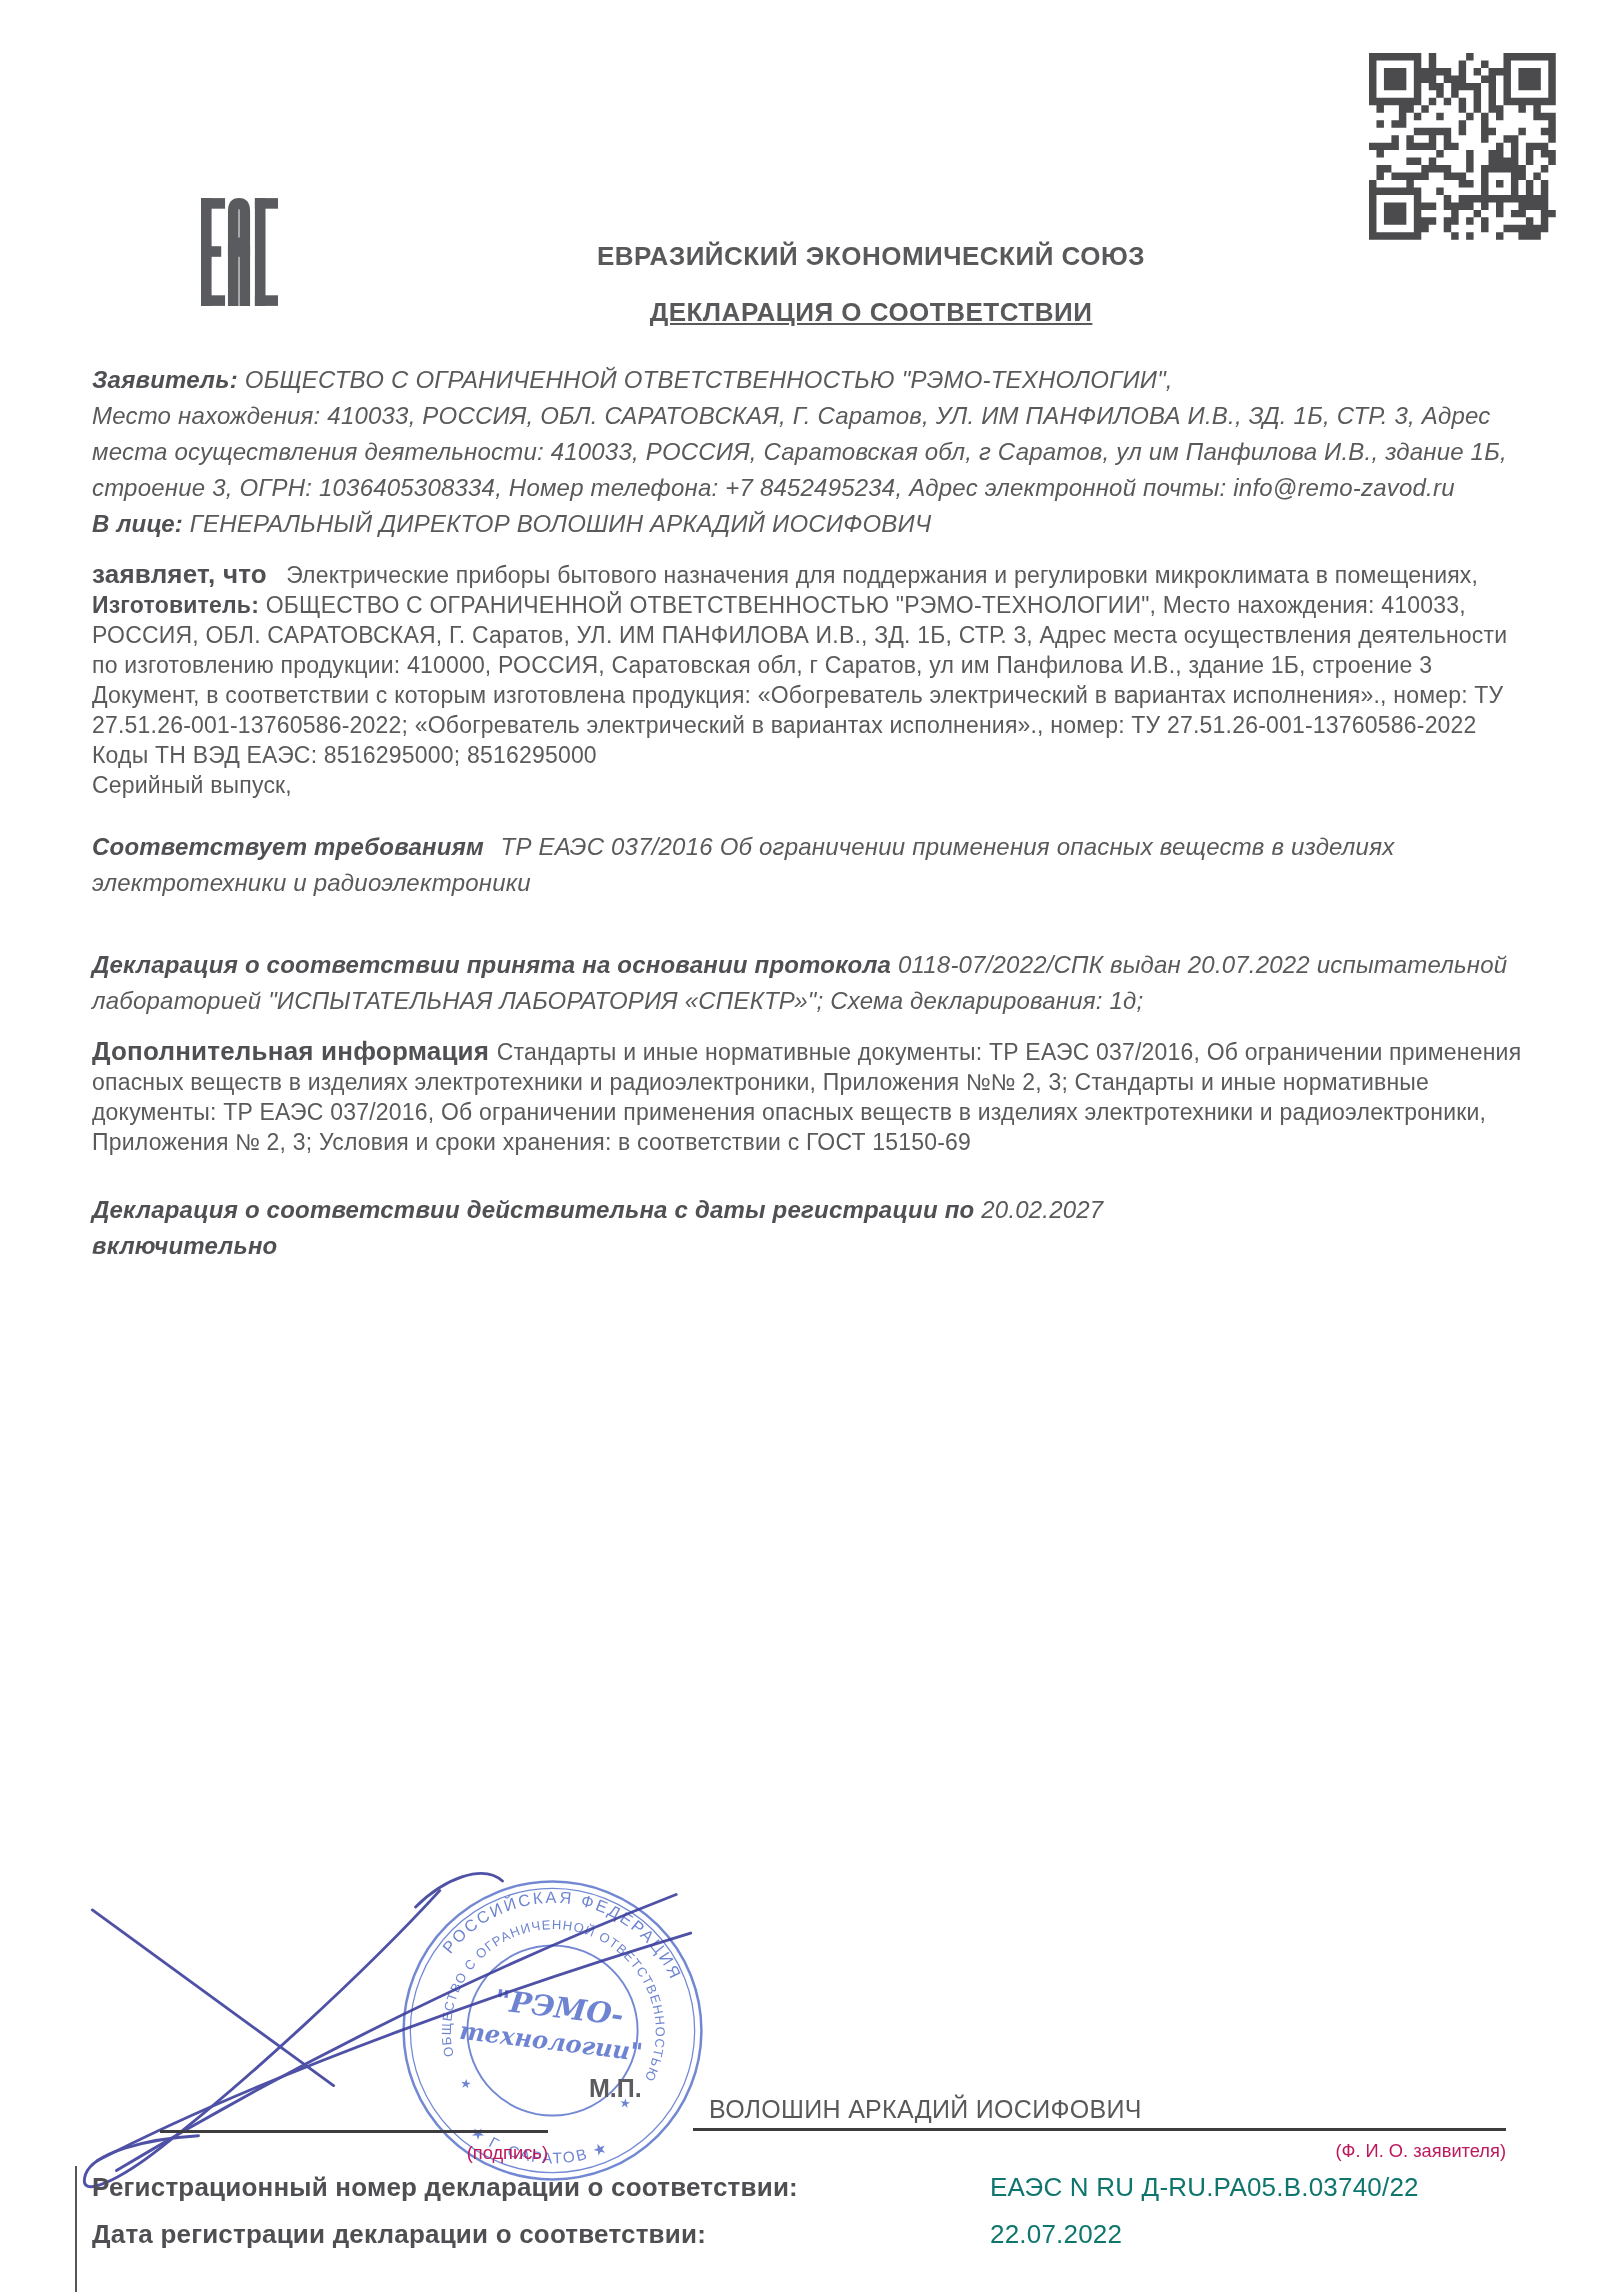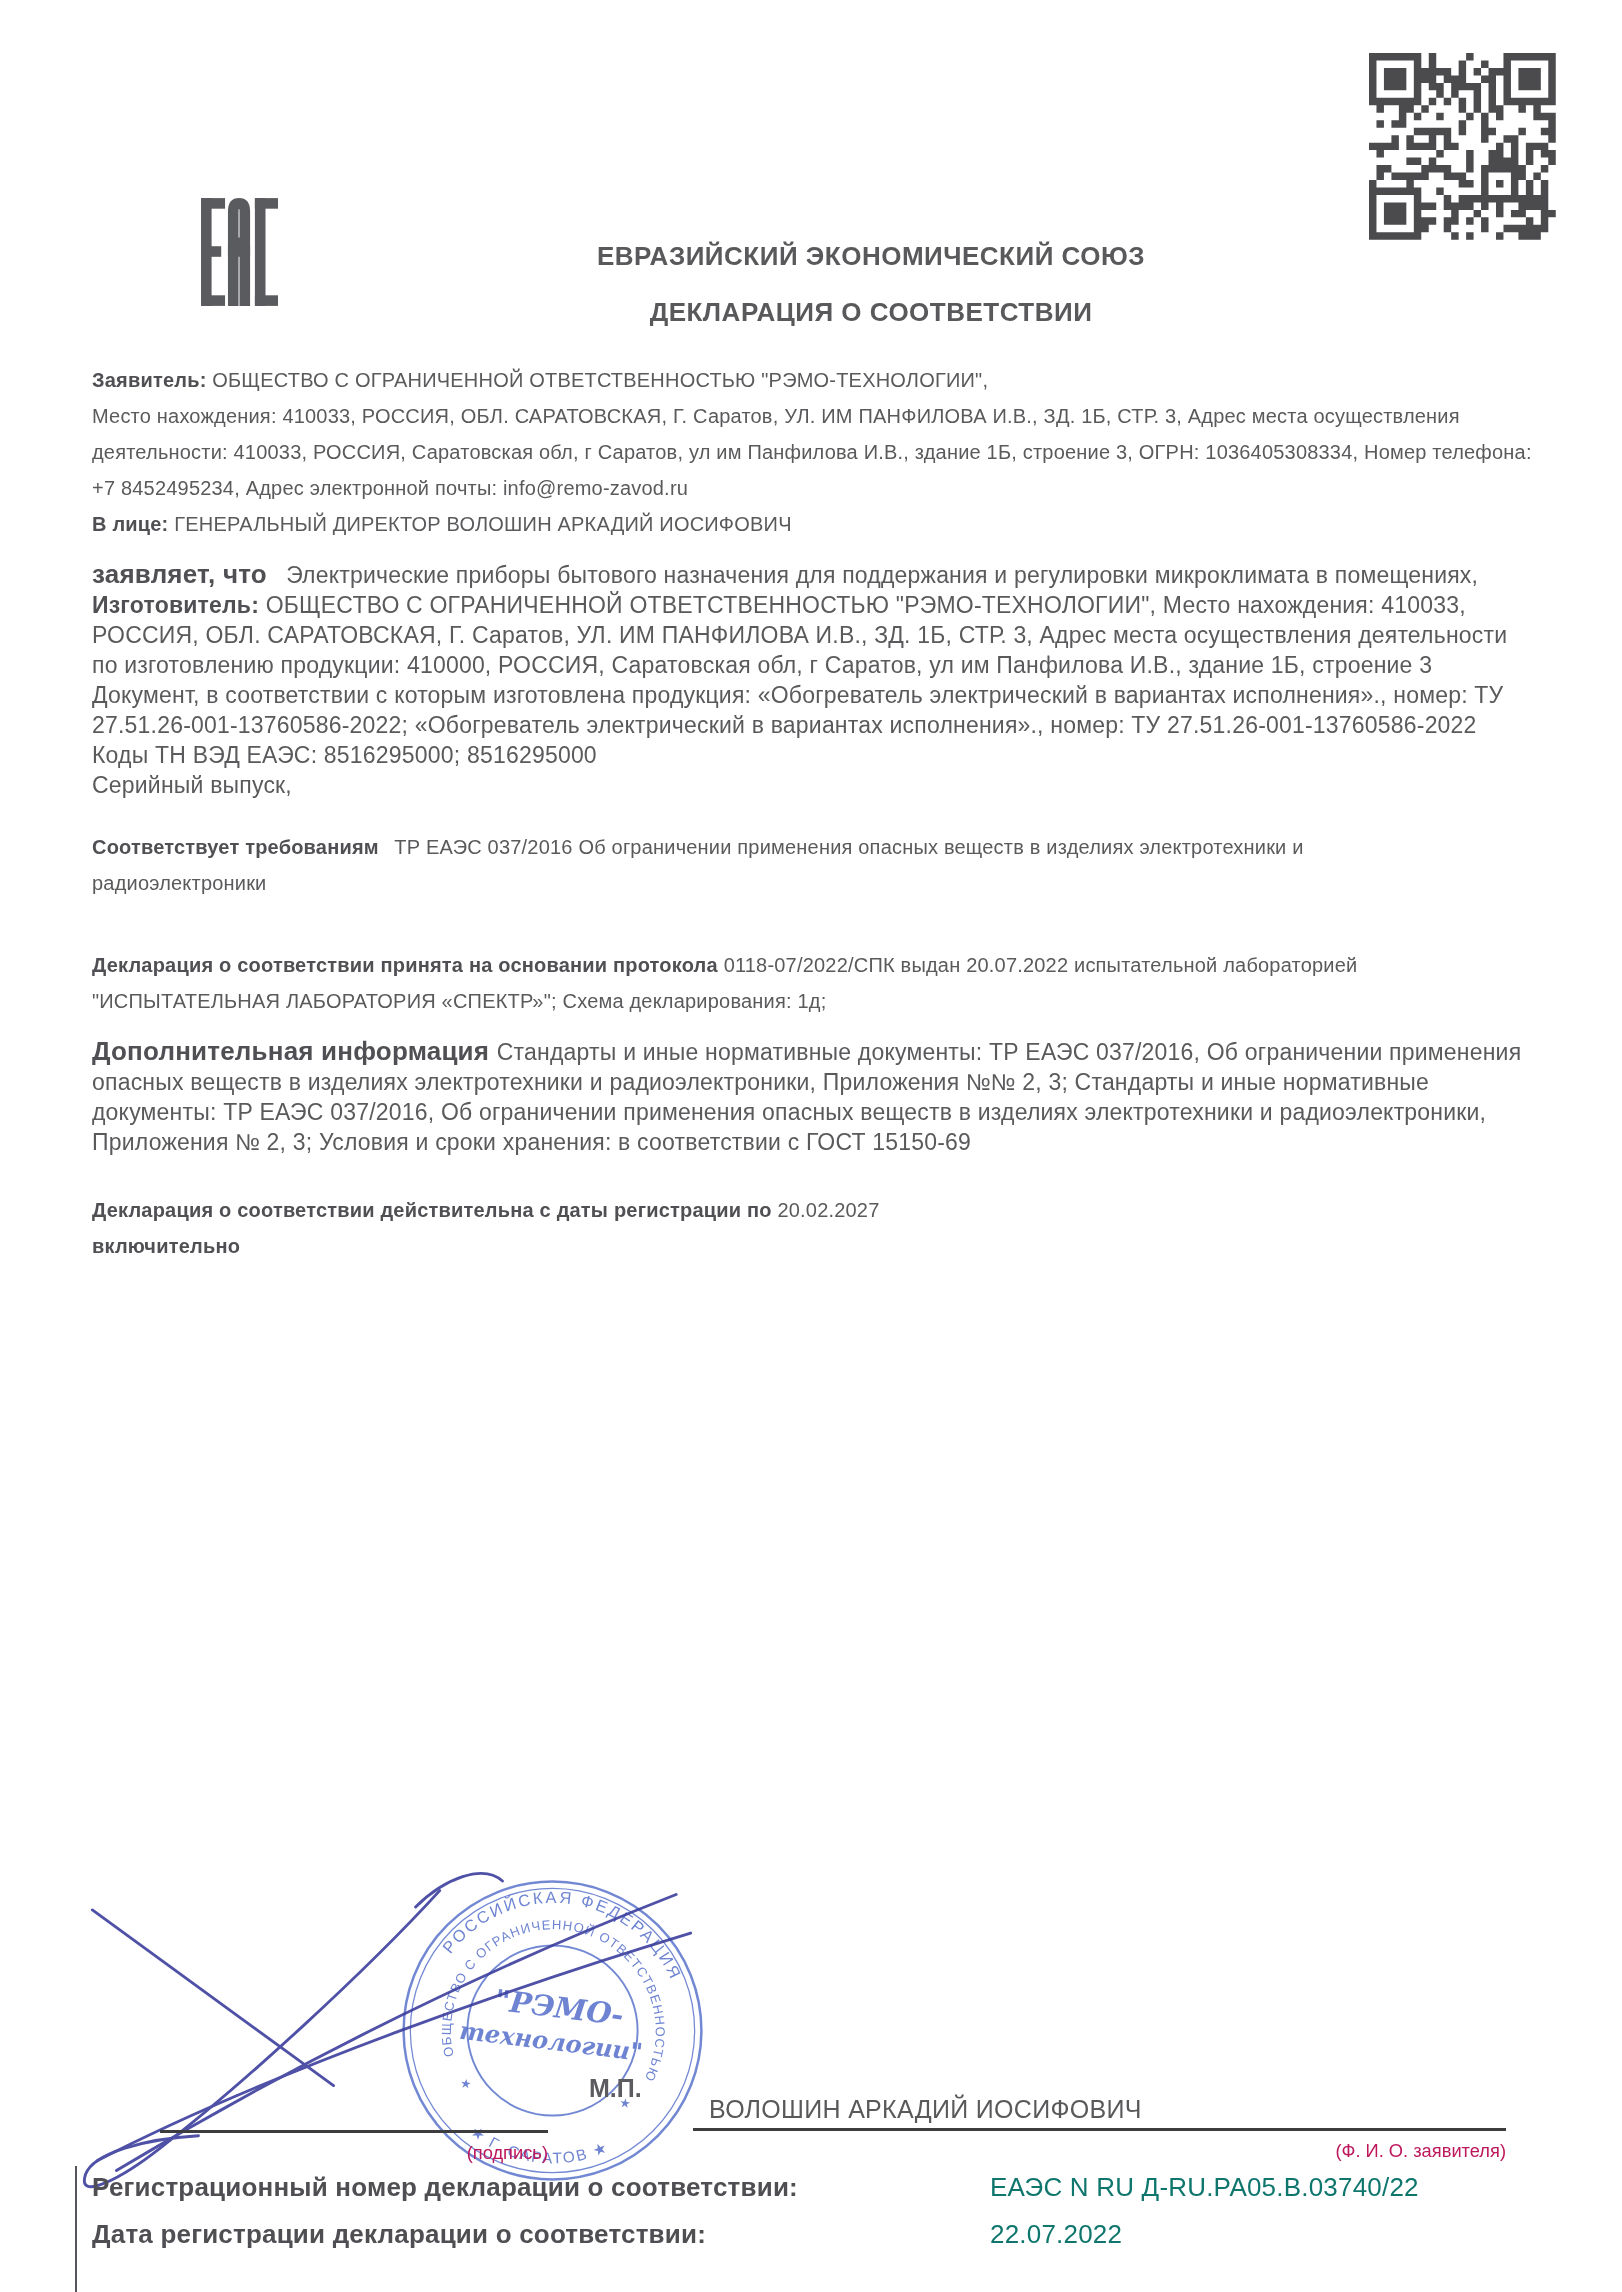--- a/index.html
+++ b/index.html
@@ -2,21 +2,21 @@
 <html><head>
 <meta charset="utf-8">
 <style>
   html,body{margin:0;padding:0;background:#e8e8e8;}
   .page{position:relative;width:1622px;height:2292px;background:#fff;overflow:hidden;
         font-family:"Liberation Sans",sans-serif;color:#5a5a5d;margin:0 auto;}
   .b{font-weight:bold;color:#505054;}
   .title{position:absolute;left:282px;width:1178px;text-align:center;
          font-size:26px;font-weight:bold;color:#59595c;letter-spacing:0.5px;}
   .col{position:absolute;left:92px;top:362px;width:1445px;}
-  .p-big{font-size:20px;line-height:36px;letter-spacing:0.2px;}
+  .p-big{font-size:24px;line-height:36px;letter-spacing:0.2px;font-style:italic;}
   .p-small{font-size:23px;line-height:30px;letter-spacing:0.2px;}
   .lead{font-size:26px;font-weight:bold;color:#505054;margin-right:19.3px;}
   .gap8{margin-right:9.7px;}
   .block{display:block;}
   .m-decl{margin-top:17.4px;}
   .m-comp{margin-top:29px;max-width:1381px;}
   .m-basis{margin-top:46px;}
   .m-add{margin-top:17px;}
   .m-val{margin-top:35px;}
   .hline{position:absolute;height:2.9px;background:#3d3d40;}
@@ -53,21 +53,21 @@
   </div>
 
   <div class="qr">
     <svg width="187" height="187" viewBox="0 0 194 194">
       <rect width="194" height="194" fill="#ffffff"></rect>
       <path id="qr-path" fill="#4b4b4d" d="M0.00 0.00h7.75v7.75h-7.75zM7.75 0.00h7.75v7.75h-7.75zM15.50 0.00h7.75v7.75h-7.75zM23.25 0.00h7.75v7.75h-7.75zM31.00 0.00h7.75v7.75h-7.75zM38.75 0.00h7.75v7.75h-7.75zM46.50 0.00h7.75v7.75h-7.75zM62.00 0.00h7.75v7.75h-7.75zM100.75 0.00h7.75v7.75h-7.75zM139.50 0.00h7.75v7.75h-7.75zM147.25 0.00h7.75v7.75h-7.75zM155.00 0.00h7.75v7.75h-7.75zM162.75 0.00h7.75v7.75h-7.75zM170.50 0.00h7.75v7.75h-7.75zM178.25 0.00h7.75v7.75h-7.75zM186.00 0.00h7.75v7.75h-7.75zM0.00 7.75h7.75v7.75h-7.75zM46.50 7.75h7.75v7.75h-7.75zM62.00 7.75h7.75v7.75h-7.75zM93.00 7.75h7.75v7.75h-7.75zM116.25 7.75h7.75v7.75h-7.75zM139.50 7.75h7.75v7.75h-7.75zM186.00 7.75h7.75v7.75h-7.75zM0.00 15.50h7.75v7.75h-7.75zM15.50 15.50h7.75v7.75h-7.75zM23.25 15.50h7.75v7.75h-7.75zM31.00 15.50h7.75v7.75h-7.75zM46.50 15.50h7.75v7.75h-7.75zM54.25 15.50h7.75v7.75h-7.75zM62.00 15.50h7.75v7.75h-7.75zM69.75 15.50h7.75v7.75h-7.75zM77.50 15.50h7.75v7.75h-7.75zM93.00 15.50h7.75v7.75h-7.75zM108.50 15.50h7.75v7.75h-7.75zM124.00 15.50h7.75v7.75h-7.75zM131.75 15.50h7.75v7.75h-7.75zM139.50 15.50h7.75v7.75h-7.75zM155.00 15.50h7.75v7.75h-7.75zM162.75 15.50h7.75v7.75h-7.75zM170.50 15.50h7.75v7.75h-7.75zM186.00 15.50h7.75v7.75h-7.75zM0.00 23.25h7.75v7.75h-7.75zM15.50 23.25h7.75v7.75h-7.75zM23.25 23.25h7.75v7.75h-7.75zM31.00 23.25h7.75v7.75h-7.75zM46.50 23.25h7.75v7.75h-7.75zM54.25 23.25h7.75v7.75h-7.75zM62.00 23.25h7.75v7.75h-7.75zM77.50 23.25h7.75v7.75h-7.75zM85.25 23.25h7.75v7.75h-7.75zM93.00 23.25h7.75v7.75h-7.75zM116.25 23.25h7.75v7.75h-7.75zM124.00 23.25h7.75v7.75h-7.75zM139.50 23.25h7.75v7.75h-7.75zM155.00 23.25h7.75v7.75h-7.75zM162.75 23.25h7.75v7.75h-7.75zM170.50 23.25h7.75v7.75h-7.75zM186.00 23.25h7.75v7.75h-7.75zM0.00 31.00h7.75v7.75h-7.75zM15.50 31.00h7.75v7.75h-7.75zM23.25 31.00h7.75v7.75h-7.75zM31.00 31.00h7.75v7.75h-7.75zM46.50 31.00h7.75v7.75h-7.75zM62.00 31.00h7.75v7.75h-7.75zM69.75 31.00h7.75v7.75h-7.75zM85.25 31.00h7.75v7.75h-7.75zM93.00 31.00h7.75v7.75h-7.75zM100.75 31.00h7.75v7.75h-7.75zM108.50 31.00h7.75v7.75h-7.75zM124.00 31.00h7.75v7.75h-7.75zM139.50 31.00h7.75v7.75h-7.75zM155.00 31.00h7.75v7.75h-7.75zM162.75 31.00h7.75v7.75h-7.75zM170.50 31.00h7.75v7.75h-7.75zM186.00 31.00h7.75v7.75h-7.75zM0.00 38.75h7.75v7.75h-7.75zM46.50 38.75h7.75v7.75h-7.75zM69.75 38.75h7.75v7.75h-7.75zM85.25 38.75h7.75v7.75h-7.75zM108.50 38.75h7.75v7.75h-7.75zM124.00 38.75h7.75v7.75h-7.75zM139.50 38.75h7.75v7.75h-7.75zM186.00 38.75h7.75v7.75h-7.75zM0.00 46.50h7.75v7.75h-7.75zM7.75 46.50h7.75v7.75h-7.75zM15.50 46.50h7.75v7.75h-7.75zM23.25 46.50h7.75v7.75h-7.75zM31.00 46.50h7.75v7.75h-7.75zM38.75 46.50h7.75v7.75h-7.75zM46.50 46.50h7.75v7.75h-7.75zM62.00 46.50h7.75v7.75h-7.75zM77.50 46.50h7.75v7.75h-7.75zM93.00 46.50h7.75v7.75h-7.75zM108.50 46.50h7.75v7.75h-7.75zM124.00 46.50h7.75v7.75h-7.75zM139.50 46.50h7.75v7.75h-7.75zM147.25 46.50h7.75v7.75h-7.75zM155.00 46.50h7.75v7.75h-7.75zM162.75 46.50h7.75v7.75h-7.75zM170.50 46.50h7.75v7.75h-7.75zM178.25 46.50h7.75v7.75h-7.75zM186.00 46.50h7.75v7.75h-7.75zM7.75 54.25h7.75v7.75h-7.75zM31.00 54.25h7.75v7.75h-7.75zM38.75 54.25h7.75v7.75h-7.75zM54.25 54.25h7.75v7.75h-7.75zM93.00 54.25h7.75v7.75h-7.75zM108.50 54.25h7.75v7.75h-7.75zM124.00 54.25h7.75v7.75h-7.75zM131.75 54.25h7.75v7.75h-7.75zM155.00 54.25h7.75v7.75h-7.75zM170.50 54.25h7.75v7.75h-7.75zM31.00 62.00h7.75v7.75h-7.75zM46.50 62.00h7.75v7.75h-7.75zM69.75 62.00h7.75v7.75h-7.75zM100.75 62.00h7.75v7.75h-7.75zM116.25 62.00h7.75v7.75h-7.75zM131.75 62.00h7.75v7.75h-7.75zM170.50 62.00h7.75v7.75h-7.75zM178.25 62.00h7.75v7.75h-7.75zM186.00 62.00h7.75v7.75h-7.75zM7.75 69.75h7.75v7.75h-7.75zM23.25 69.75h7.75v7.75h-7.75zM31.00 69.75h7.75v7.75h-7.75zM93.00 69.75h7.75v7.75h-7.75zM116.25 69.75h7.75v7.75h-7.75zM186.00 69.75h7.75v7.75h-7.75zM46.50 77.50h7.75v7.75h-7.75zM54.25 77.50h7.75v7.75h-7.75zM62.00 77.50h7.75v7.75h-7.75zM69.75 77.50h7.75v7.75h-7.75zM77.50 77.50h7.75v7.75h-7.75zM93.00 77.50h7.75v7.75h-7.75zM116.25 77.50h7.75v7.75h-7.75zM124.00 77.50h7.75v7.75h-7.75zM155.00 77.50h7.75v7.75h-7.75zM178.25 77.50h7.75v7.75h-7.75zM186.00 77.50h7.75v7.75h-7.75zM23.25 85.25h7.75v7.75h-7.75zM38.75 85.25h7.75v7.75h-7.75zM62.00 85.25h7.75v7.75h-7.75zM77.50 85.25h7.75v7.75h-7.75zM116.25 85.25h7.75v7.75h-7.75zM139.50 85.25h7.75v7.75h-7.75zM147.25 85.25h7.75v7.75h-7.75zM186.00 85.25h7.75v7.75h-7.75zM0.00 93.00h7.75v7.75h-7.75zM7.75 93.00h7.75v7.75h-7.75zM15.50 93.00h7.75v7.75h-7.75zM23.25 93.00h7.75v7.75h-7.75zM38.75 93.00h7.75v7.75h-7.75zM46.50 93.00h7.75v7.75h-7.75zM54.25 93.00h7.75v7.75h-7.75zM62.00 93.00h7.75v7.75h-7.75zM77.50 93.00h7.75v7.75h-7.75zM85.25 93.00h7.75v7.75h-7.75zM131.75 93.00h7.75v7.75h-7.75zM147.25 93.00h7.75v7.75h-7.75zM162.75 93.00h7.75v7.75h-7.75zM170.50 93.00h7.75v7.75h-7.75zM178.25 93.00h7.75v7.75h-7.75zM7.75 100.75h7.75v7.75h-7.75zM69.75 100.75h7.75v7.75h-7.75zM100.75 100.75h7.75v7.75h-7.75zM124.00 100.75h7.75v7.75h-7.75zM131.75 100.75h7.75v7.75h-7.75zM147.25 100.75h7.75v7.75h-7.75zM162.75 100.75h7.75v7.75h-7.75zM178.25 100.75h7.75v7.75h-7.75zM186.00 100.75h7.75v7.75h-7.75zM38.75 108.50h7.75v7.75h-7.75zM46.50 108.50h7.75v7.75h-7.75zM62.00 108.50h7.75v7.75h-7.75zM100.75 108.50h7.75v7.75h-7.75zM124.00 108.50h7.75v7.75h-7.75zM131.75 108.50h7.75v7.75h-7.75zM139.50 108.50h7.75v7.75h-7.75zM147.25 108.50h7.75v7.75h-7.75zM162.75 108.50h7.75v7.75h-7.75zM186.00 108.50h7.75v7.75h-7.75zM7.75 116.25h7.75v7.75h-7.75zM15.50 116.25h7.75v7.75h-7.75zM54.25 116.25h7.75v7.75h-7.75zM62.00 116.25h7.75v7.75h-7.75zM69.75 116.25h7.75v7.75h-7.75zM77.50 116.25h7.75v7.75h-7.75zM100.75 116.25h7.75v7.75h-7.75zM116.25 116.25h7.75v7.75h-7.75zM124.00 116.25h7.75v7.75h-7.75zM131.75 116.25h7.75v7.75h-7.75zM139.50 116.25h7.75v7.75h-7.75zM147.25 116.25h7.75v7.75h-7.75zM155.00 116.25h7.75v7.75h-7.75zM178.25 116.25h7.75v7.75h-7.75zM7.75 124.00h7.75v7.75h-7.75zM23.25 124.00h7.75v7.75h-7.75zM31.00 124.00h7.75v7.75h-7.75zM38.75 124.00h7.75v7.75h-7.75zM46.50 124.00h7.75v7.75h-7.75zM54.25 124.00h7.75v7.75h-7.75zM77.50 124.00h7.75v7.75h-7.75zM85.25 124.00h7.75v7.75h-7.75zM93.00 124.00h7.75v7.75h-7.75zM116.25 124.00h7.75v7.75h-7.75zM147.25 124.00h7.75v7.75h-7.75zM155.00 124.00h7.75v7.75h-7.75zM170.50 124.00h7.75v7.75h-7.75zM0.00 131.75h7.75v7.75h-7.75zM38.75 131.75h7.75v7.75h-7.75zM93.00 131.75h7.75v7.75h-7.75zM100.75 131.75h7.75v7.75h-7.75zM116.25 131.75h7.75v7.75h-7.75zM131.75 131.75h7.75v7.75h-7.75zM147.25 131.75h7.75v7.75h-7.75zM162.75 131.75h7.75v7.75h-7.75zM178.25 131.75h7.75v7.75h-7.75zM0.00 139.50h7.75v7.75h-7.75zM7.75 139.50h7.75v7.75h-7.75zM15.50 139.50h7.75v7.75h-7.75zM23.25 139.50h7.75v7.75h-7.75zM31.00 139.50h7.75v7.75h-7.75zM38.75 139.50h7.75v7.75h-7.75zM46.50 139.50h7.75v7.75h-7.75zM69.75 139.50h7.75v7.75h-7.75zM116.25 139.50h7.75v7.75h-7.75zM147.25 139.50h7.75v7.75h-7.75zM162.75 139.50h7.75v7.75h-7.75zM178.25 139.50h7.75v7.75h-7.75zM0.00 147.25h7.75v7.75h-7.75zM46.50 147.25h7.75v7.75h-7.75zM77.50 147.25h7.75v7.75h-7.75zM93.00 147.25h7.75v7.75h-7.75zM100.75 147.25h7.75v7.75h-7.75zM108.50 147.25h7.75v7.75h-7.75zM116.25 147.25h7.75v7.75h-7.75zM124.00 147.25h7.75v7.75h-7.75zM131.75 147.25h7.75v7.75h-7.75zM139.50 147.25h7.75v7.75h-7.75zM147.25 147.25h7.75v7.75h-7.75zM155.00 147.25h7.75v7.75h-7.75zM162.75 147.25h7.75v7.75h-7.75zM170.50 147.25h7.75v7.75h-7.75zM178.25 147.25h7.75v7.75h-7.75zM0.00 155.00h7.75v7.75h-7.75zM15.50 155.00h7.75v7.75h-7.75zM23.25 155.00h7.75v7.75h-7.75zM31.00 155.00h7.75v7.75h-7.75zM46.50 155.00h7.75v7.75h-7.75zM54.25 155.00h7.75v7.75h-7.75zM62.00 155.00h7.75v7.75h-7.75zM77.50 155.00h7.75v7.75h-7.75zM85.25 155.00h7.75v7.75h-7.75zM93.00 155.00h7.75v7.75h-7.75zM100.75 155.00h7.75v7.75h-7.75zM116.25 155.00h7.75v7.75h-7.75zM131.75 155.00h7.75v7.75h-7.75zM155.00 155.00h7.75v7.75h-7.75zM162.75 155.00h7.75v7.75h-7.75zM170.50 155.00h7.75v7.75h-7.75zM178.25 155.00h7.75v7.75h-7.75zM0.00 162.75h7.75v7.75h-7.75zM15.50 162.75h7.75v7.75h-7.75zM23.25 162.75h7.75v7.75h-7.75zM31.00 162.75h7.75v7.75h-7.75zM46.50 162.75h7.75v7.75h-7.75zM85.25 162.75h7.75v7.75h-7.75zM108.50 162.75h7.75v7.75h-7.75zM131.75 162.75h7.75v7.75h-7.75zM147.25 162.75h7.75v7.75h-7.75zM155.00 162.75h7.75v7.75h-7.75zM178.25 162.75h7.75v7.75h-7.75zM186.00 162.75h7.75v7.75h-7.75zM0.00 170.50h7.75v7.75h-7.75zM15.50 170.50h7.75v7.75h-7.75zM23.25 170.50h7.75v7.75h-7.75zM31.00 170.50h7.75v7.75h-7.75zM46.50 170.50h7.75v7.75h-7.75zM54.25 170.50h7.75v7.75h-7.75zM62.00 170.50h7.75v7.75h-7.75zM77.50 170.50h7.75v7.75h-7.75zM85.25 170.50h7.75v7.75h-7.75zM100.75 170.50h7.75v7.75h-7.75zM116.25 170.50h7.75v7.75h-7.75zM162.75 170.50h7.75v7.75h-7.75zM178.25 170.50h7.75v7.75h-7.75zM0.00 178.25h7.75v7.75h-7.75zM46.50 178.25h7.75v7.75h-7.75zM54.25 178.25h7.75v7.75h-7.75zM77.50 178.25h7.75v7.75h-7.75zM116.25 178.25h7.75v7.75h-7.75zM139.50 178.25h7.75v7.75h-7.75zM147.25 178.25h7.75v7.75h-7.75zM155.00 178.25h7.75v7.75h-7.75zM162.75 178.25h7.75v7.75h-7.75zM170.50 178.25h7.75v7.75h-7.75zM178.25 178.25h7.75v7.75h-7.75zM0.00 186.00h7.75v7.75h-7.75zM7.75 186.00h7.75v7.75h-7.75zM15.50 186.00h7.75v7.75h-7.75zM23.25 186.00h7.75v7.75h-7.75zM31.00 186.00h7.75v7.75h-7.75zM38.75 186.00h7.75v7.75h-7.75zM46.50 186.00h7.75v7.75h-7.75zM85.25 186.00h7.75v7.75h-7.75zM100.75 186.00h7.75v7.75h-7.75zM131.75 186.00h7.75v7.75h-7.75zM155.00 186.00h7.75v7.75h-7.75zM162.75 186.00h7.75v7.75h-7.75zM170.50 186.00h7.75v7.75h-7.75z"></path>
     </svg>
   </div>
 
   <div class="title" style="top:241px;">ЕВРАЗИЙСКИЙ ЭКОНОМИЧЕСКИЙ СОЮЗ</div>
-  <div class="title" style="top:297px;">ДЕКЛАРАЦИЯ О СООТВЕТСТВИИ</div>
+  <div class="title" style="top:297px;text-decoration:underline;">ДЕКЛАРАЦИЯ О СООТВЕТСТВИИ</div>
 
   <div class="col">
 
     <div class="p-big">
       <span class="b">Заявитель:</span>
       <span>ОБЩЕСТВО С ОГРАНИЧЕННОЙ ОТВЕТСТВЕННОСТЬЮ "РЭМО-ТЕХНОЛОГИИ",</span><br>
       <span>Место нахождения: 410033, РОССИЯ, ОБЛ. САРАТОВСКАЯ, Г. Саратов, УЛ. ИМ ПАНФИЛОВА И.В., ЗД. 1Б, СТР. 3, Адрес места осуществления деятельности: 410033, РОССИЯ, Саратовская обл, г Саратов, ул им Панфилова И.В., здание 1Б, строение 3, ОГРН: 1036405308334, Номер телефона: +7 8452495234, Адрес электронной почты: info@remo-zavod.ru</span>
     </div>
 
     <div class="p-big">

